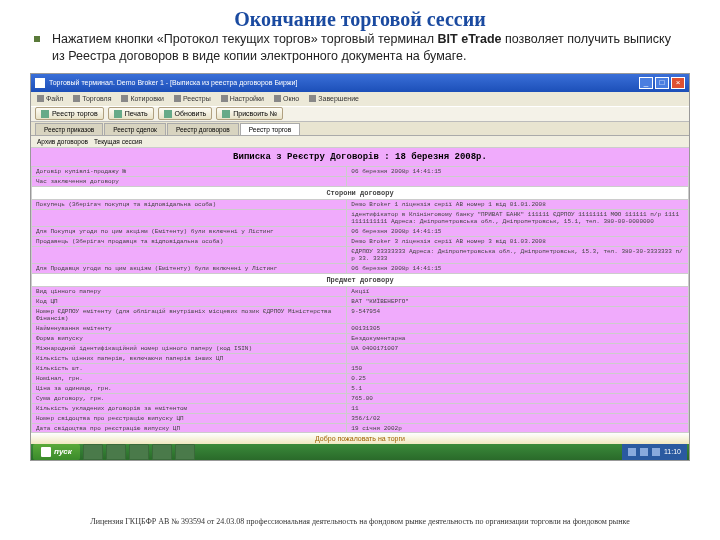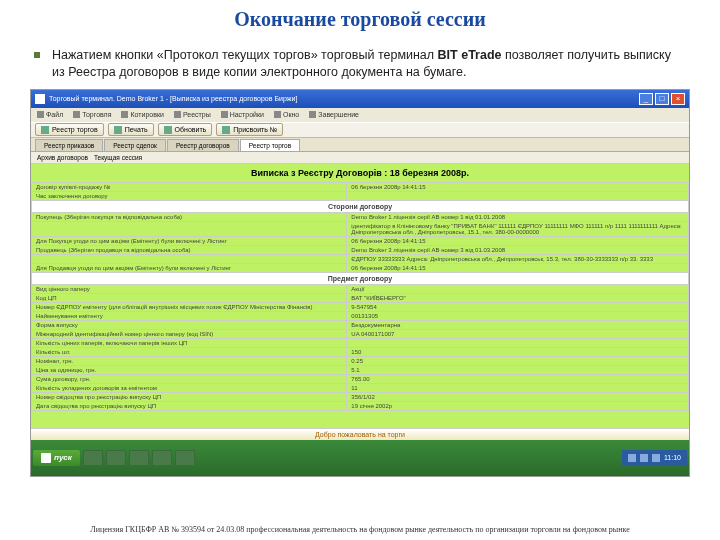--- a/index.html
+++ b/index.html
@@ -1,54 +1,54 @@
 <!DOCTYPE html>
 <html><head>
 <meta charset="utf-8">
 <style>
   * { box-sizing: border-box; margin: 0; padding: 0; }
   body { width: 720px; height: 540px; background: #fff; font-family: Arial, sans-serif; font-size: 10px; color: #000; overflow: hidden; }
   .slide { width: 720px; height: 540px; position: relative; padding: 8px 28px 0 28px; }
   .title { color: #1a4aa0; font-size: 20px; font-weight: bold; text-align: center; margin-bottom: 0; font-family: "Times New Roman", serif; }
-  .bullet-row { display: flex; gap: 12px; margin: 16px 6px 8px 6px; }
+  .bullet-row { display: flex; gap: 12px; margin: 0 6px 8px 6px; }
   .bullet-dot { width: 6px; height: 6px; background: #5a7a3a; margin-top: 5px; flex: 0 0 6px; }
   .bullet-text { font-size: 12.5px; line-height: 1.35; color: #222; }
   .strong { font-weight: bold; }
   .screenshot { border: 1px solid #999; width: 660px; height: 388px; margin: 0 auto; background: #ece9d8; display: flex; flex-direction: column; font-size: 7px; }
   .win-title { background: linear-gradient(#3a6fd8,#1c4fb8); color: #fff; height: 18px; display: flex; align-items: center; padding: 0 4px; justify-content: space-between; }
   .win-title-left { display: flex; align-items: center; gap: 4px; }
   .win-icon { width: 10px; height: 10px; background: #fff; }
   .win-buttons { display: flex; gap: 2px; }
   .win-btn { width: 14px; height: 12px; background: #4a7ee0; border: 1px solid #fff; display:flex; align-items:center; justify-content:center; color:#fff; font-size:8px; }
   .win-btn.close { background: #e05030; }
   .menubar { background: #ece9d8; height: 14px; display: flex; align-items: center; gap: 10px; padding: 0 6px; color: #333; }
   .menubar span { display:flex; align-items:center; gap:2px; }
   .m-icon { width:7px; height:7px; background:#888; display:inline-block; }
   .toolbar { height: 16px; background: #f4f2e8; border-top:1px solid #fff; border-bottom:1px solid #bbb; display:flex; align-items:center; gap:4px; padding:0 4px; }
   .tbtn { height:13px; border:1px solid #b0a080; background:linear-gradient(#fdfcf5,#e8e2c8); padding:0 5px; display:flex; align-items:center; gap:3px; font-size:7px; border-radius:2px; }
   .t-icon { width:8px; height:8px; background:#6a8; display:inline-block; }
   .tabbar { height:14px; background:#e8e4d0; display:flex; align-items:flex-end; padding:0 4px; gap:1px; border-bottom:1px solid #aaa; }
   .tab { height:12px; padding:0 8px; background:#d8d4c0; border:1px solid #aaa; border-bottom:none; display:flex; align-items:center; font-size:6.5px; }
   .tab.active { background:#fff; }
   .subbar { height:12px; background:#f0eee0; display:flex; align-items:center; padding:0 6px; gap:6px; font-size:6.5px; border-bottom:1px solid #ccc; }
-  .doc-area { flex:1; background:#bef264; overflow:hidden; }
+  .doc-area { flex:1; background:#f0abfc; overflow:hidden;font-family:Liberation Mono, monospace; }
   .doc-head { text-align:center; font-weight:bold; font-size:9px; padding:4px 0; }
   .doc-table { width:100%; border-collapse:collapse; }
   .doc-table td { border:1px solid #ccc; padding:1px 4px; font-size:6px; color:#444; vertical-align:top; }
   .doc-table td.lbl { width:48%; }
   .doc-table td.val { width:52%; }
   .section-row td { text-align:center; font-weight:bold; background:#fff; font-size:7px; padding:2px; }
   .welcome-bar { height:12px; background:linear-gradient(#fff,#f0e8c0); display:flex; align-items:center; justify-content:center; color:#a06000; font-size:7px; border-top:1px solid #ccc; }
-  .taskbar { height:36px; background:linear-gradient(#3a8a3a,#2a6a2a); display:flex; align-items:center; padding:0 2px; gap:3px; }
+  .taskbar { height:16px; background:linear-gradient(#3a8a3a,#2a6a2a); display:flex; align-items:center; padding:0 2px; gap:3px; }
   .start { height:16px; background:linear-gradient(#5aaa3a,#3a8a2a); border-radius:2px; padding:0 8px; display:flex; align-items:center; color:#fff; font-weight:bold; font-size:8px; font-style:italic; gap:3px; }
   .start-icon { width:10px; height:10px; background:#fff; border-radius:1px; }
   .task-item { width:20px; height:16px; background:#4a7a4a; border:1px solid #3a6a3a; border-radius:1px; }
   .tray { margin-left:auto; height:16px; background:#2a5aa0; padding:0 6px; display:flex; align-items:center; gap:4px; color:#fff; font-size:7px; }
   .tray-icon { width:8px; height:8px; background:#88aadd; }
-  .footer { position:absolute; bottom:6px; left:0; right:0; text-align:center; font-size:8px; color:#333; font-family:"Times New Roman",serif; }
+  .footer { position:absolute; bottom:14px; left:0; right:0; text-align:center; font-size:8px; color:#333; font-family:"Times New Roman",serif; }
 </style>
 </head>
 <body>
 
 <div class="slide">
   <div class="title">Окончание торговой сессии</div>
 
   <div class="bullet-row">
     <div class="bullet-dot"></div>
     <div class="bullet-text">

